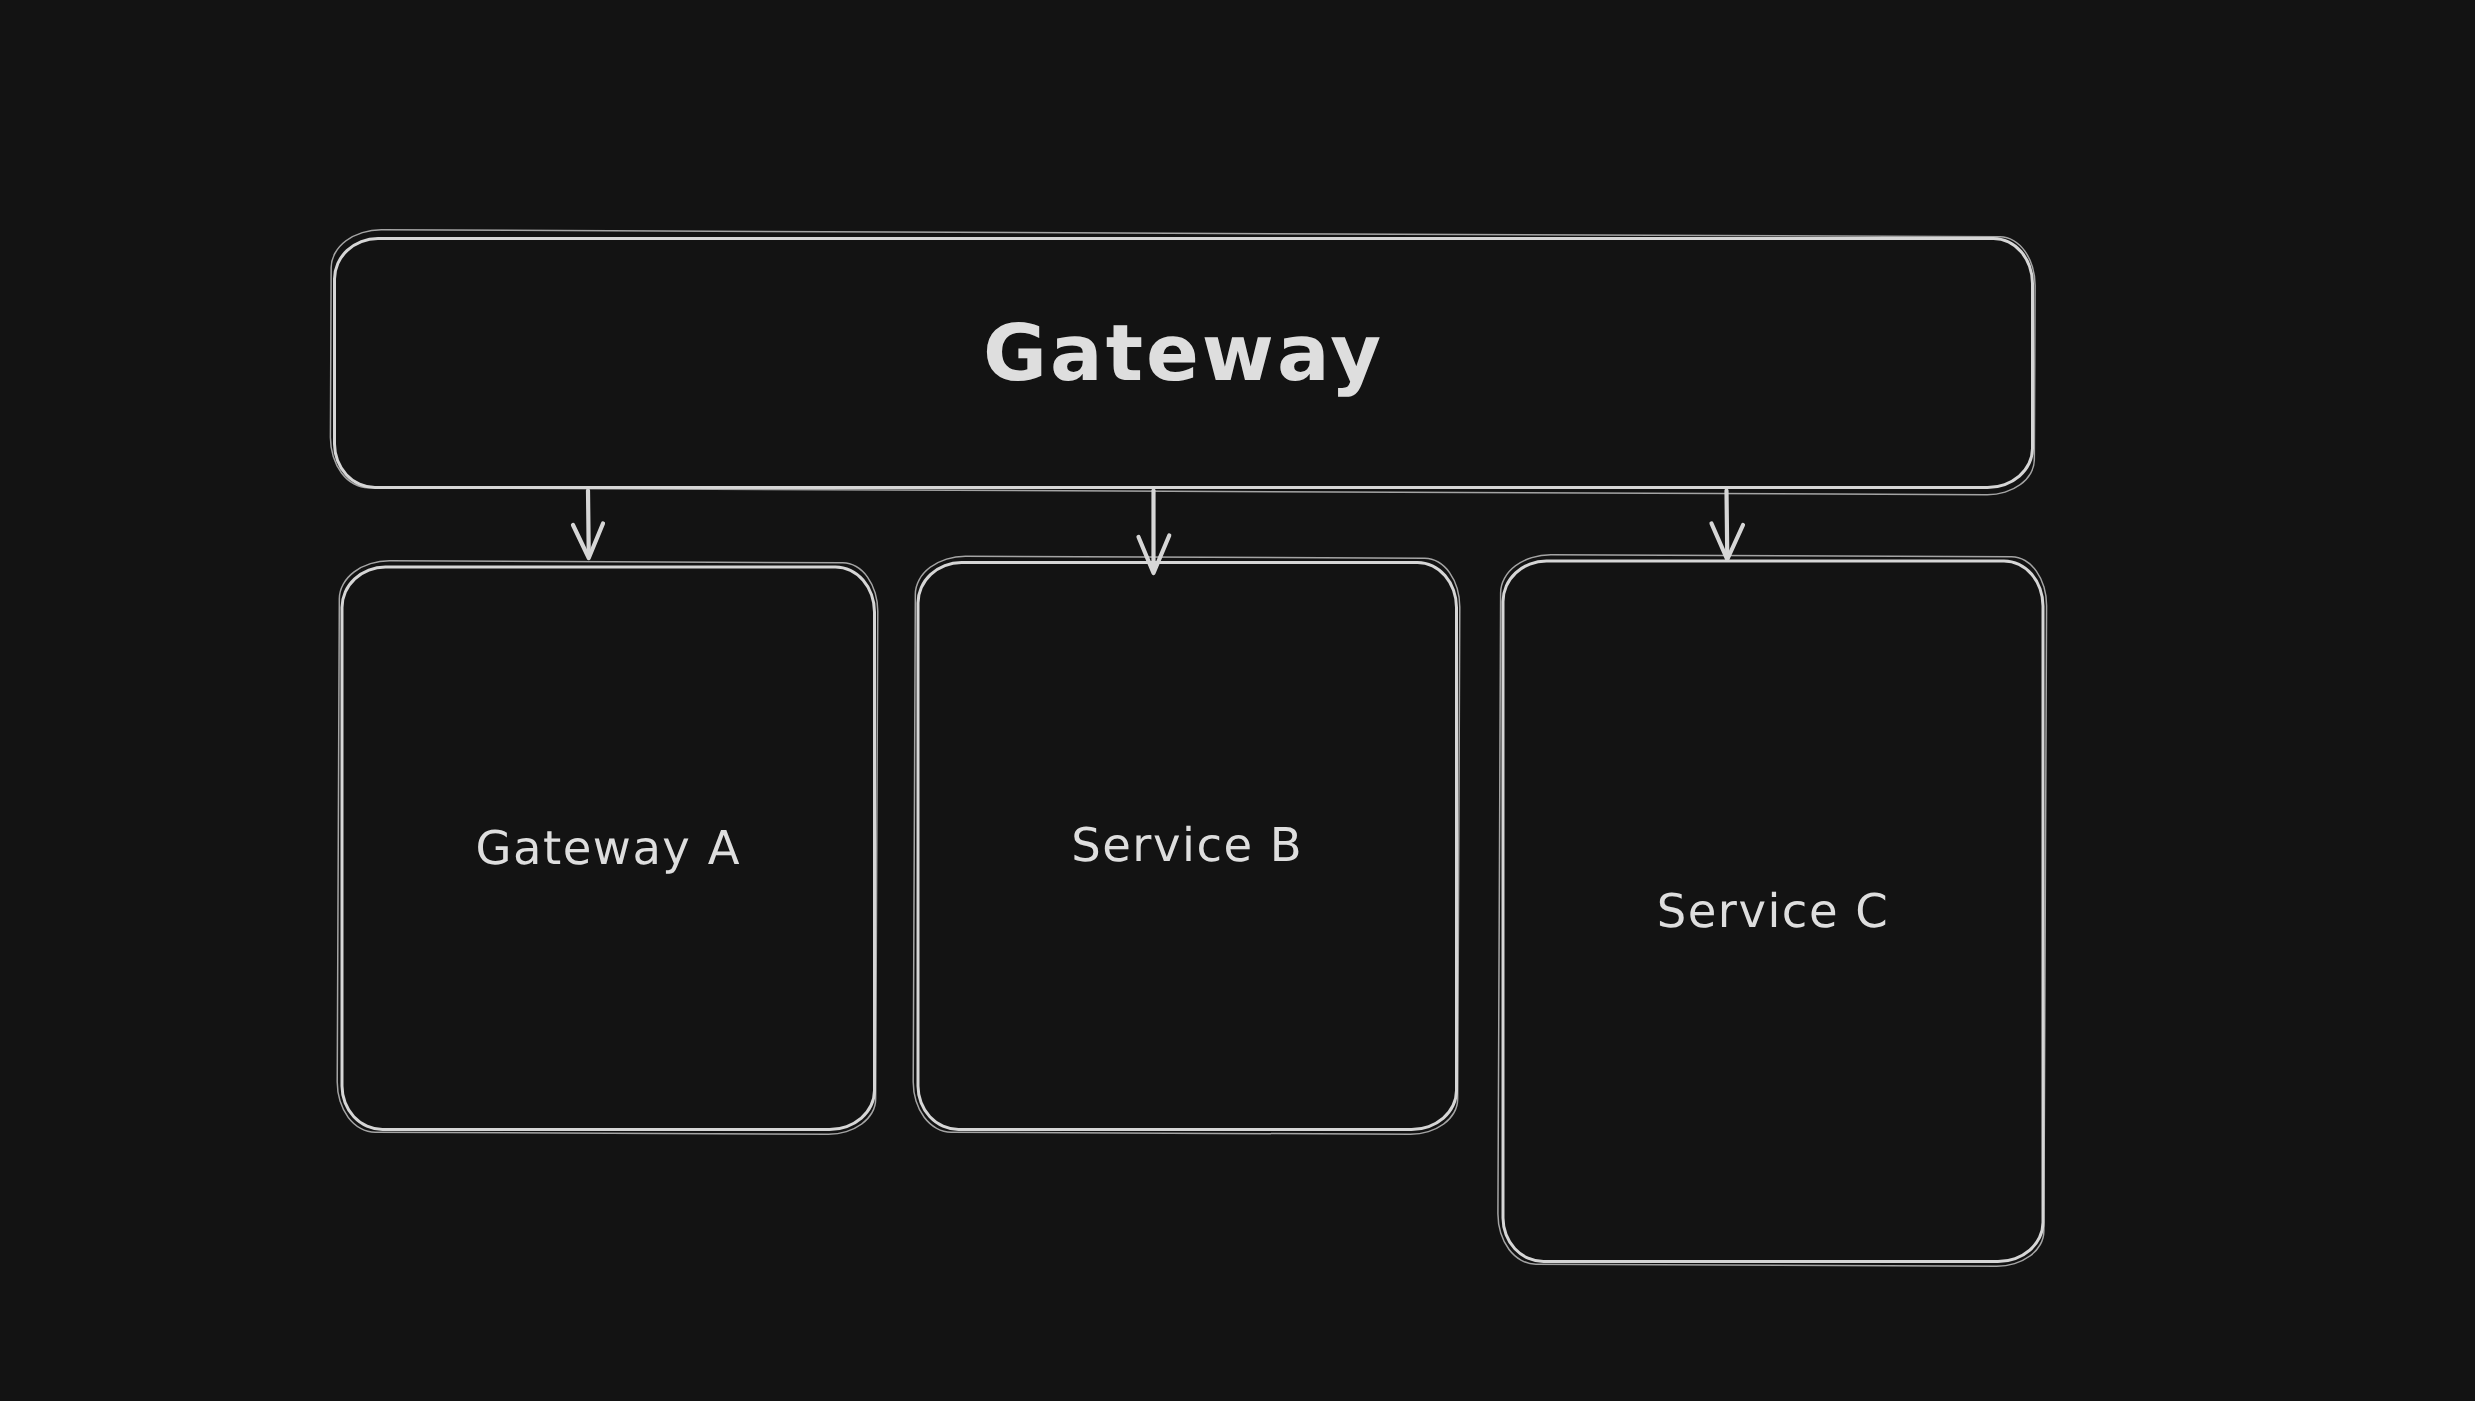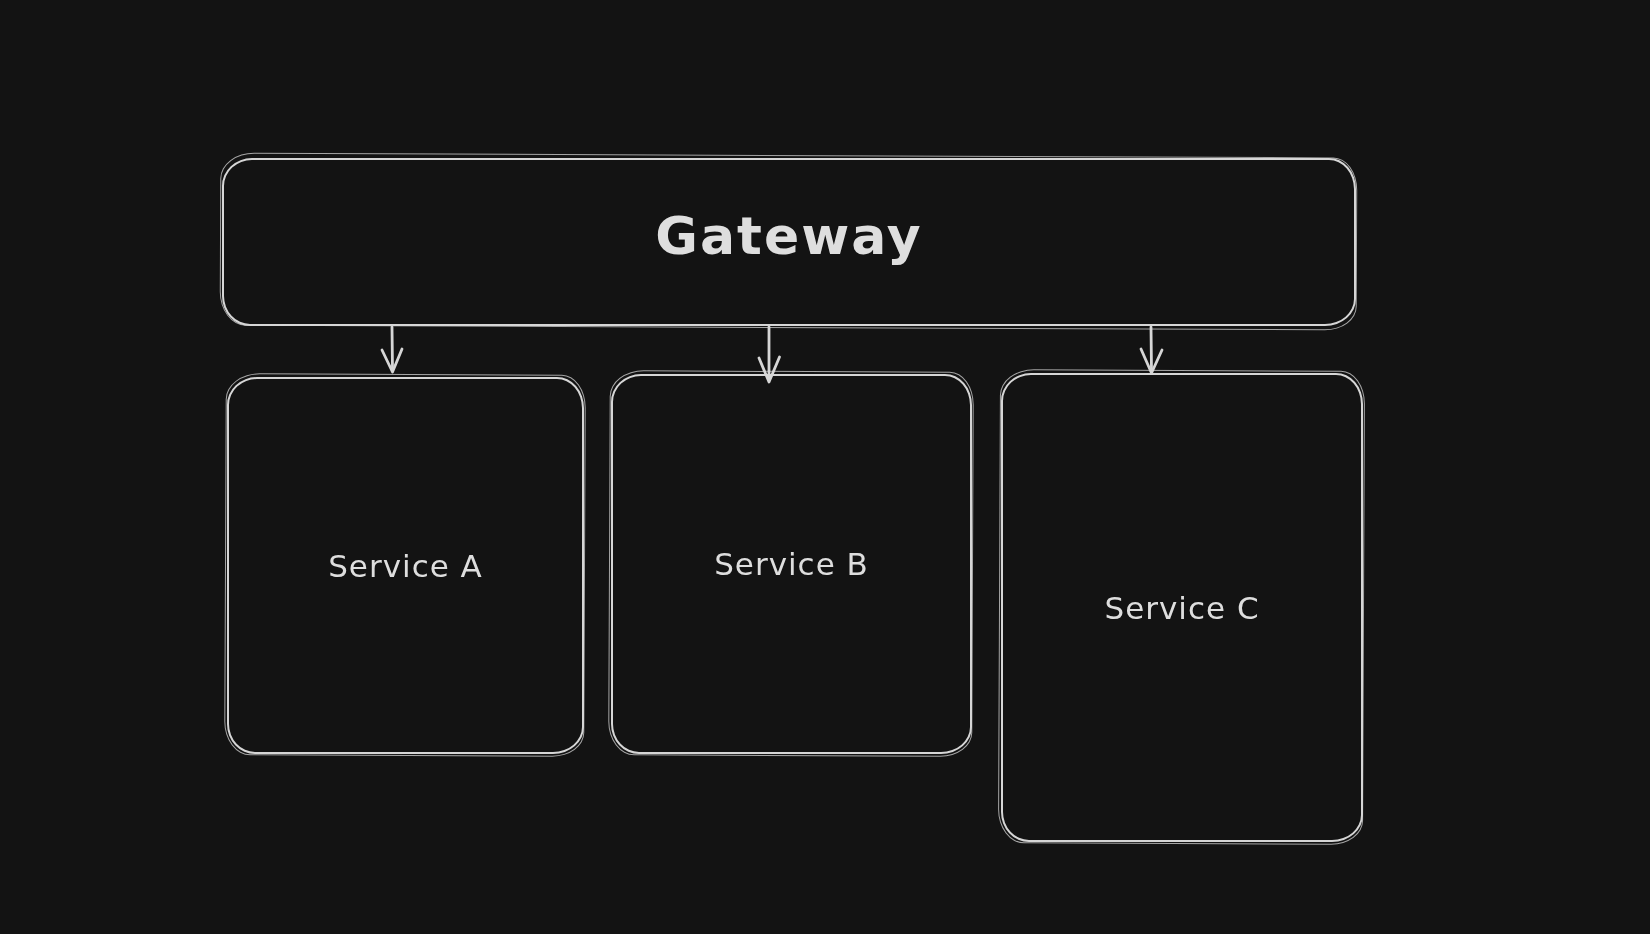--- a/index.html
+++ b/index.html
@@ -83,21 +83,21 @@
 </head>
 <body>
 
 <div class="canvas">
 
   <div class="node node-gateway">
     <div class="label label-gateway">Gateway</div>
   </div>
 
   <div class="node node-service-a">
-    <div class="label label-service">Service A</div>
+    <div class="label label-service">Gateway A</div>
   </div>
 
   <div class="node node-service-b">
     <div class="label label-service">Service B</div>
   </div>
 
   <div class="node node-service-c">
     <div class="label label-service">Service C</div>
   </div>
 

